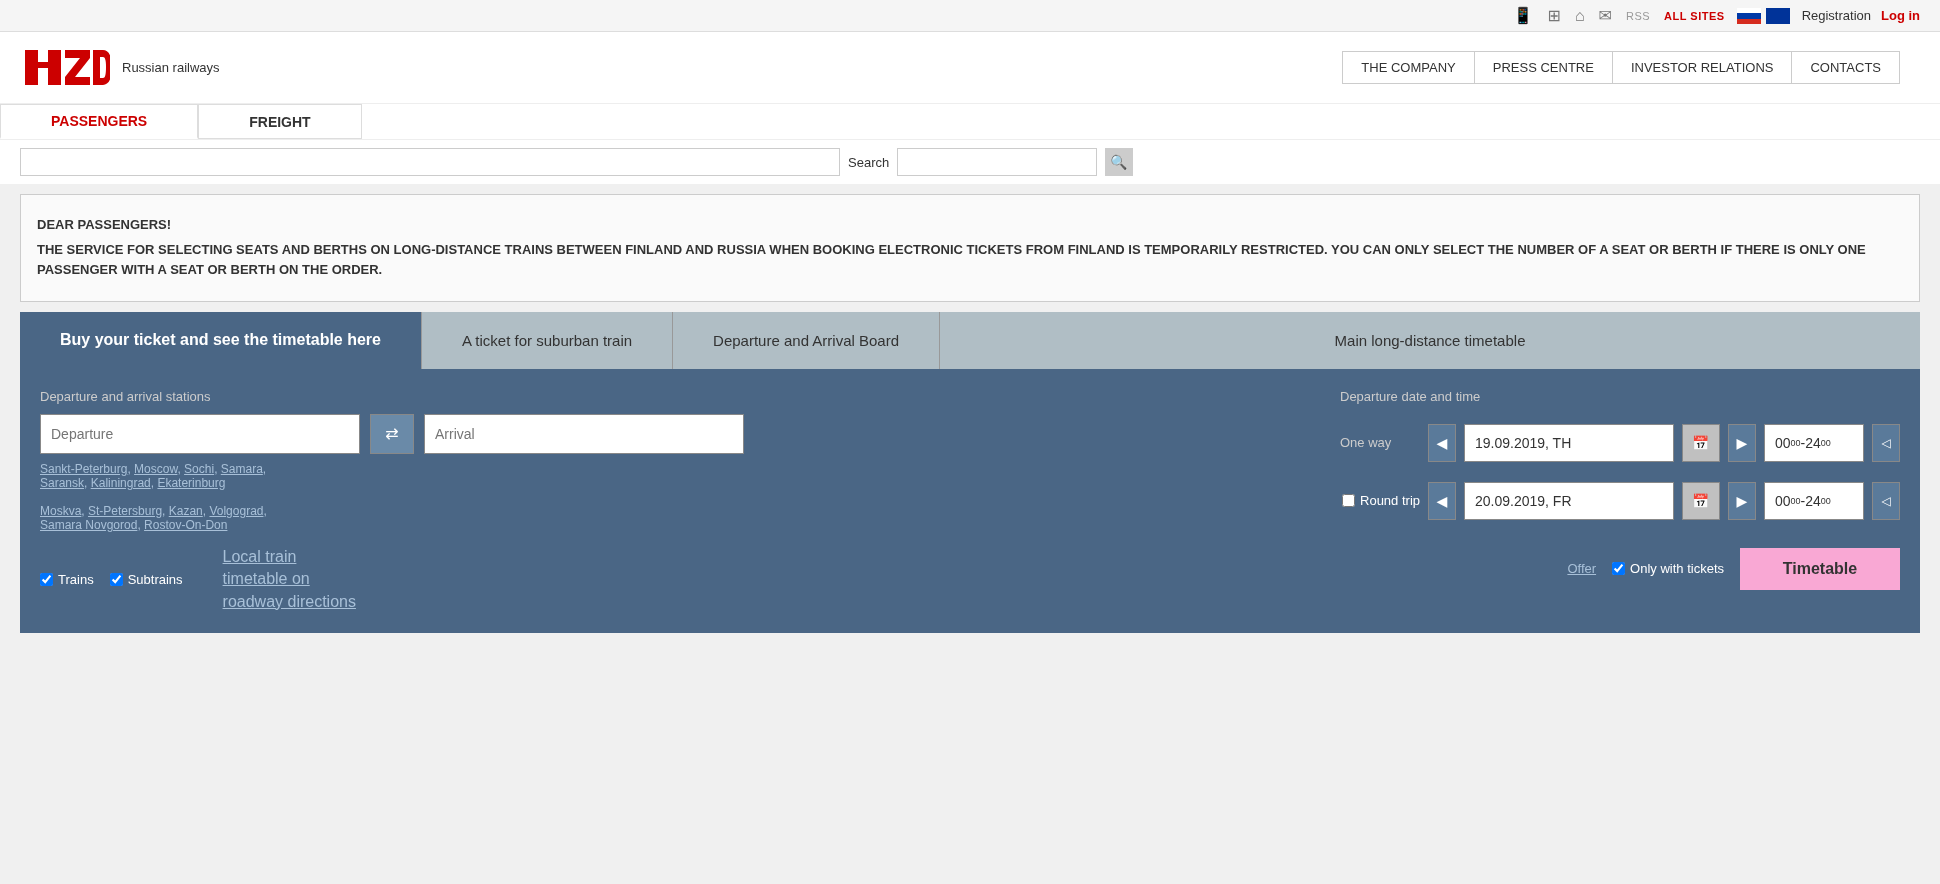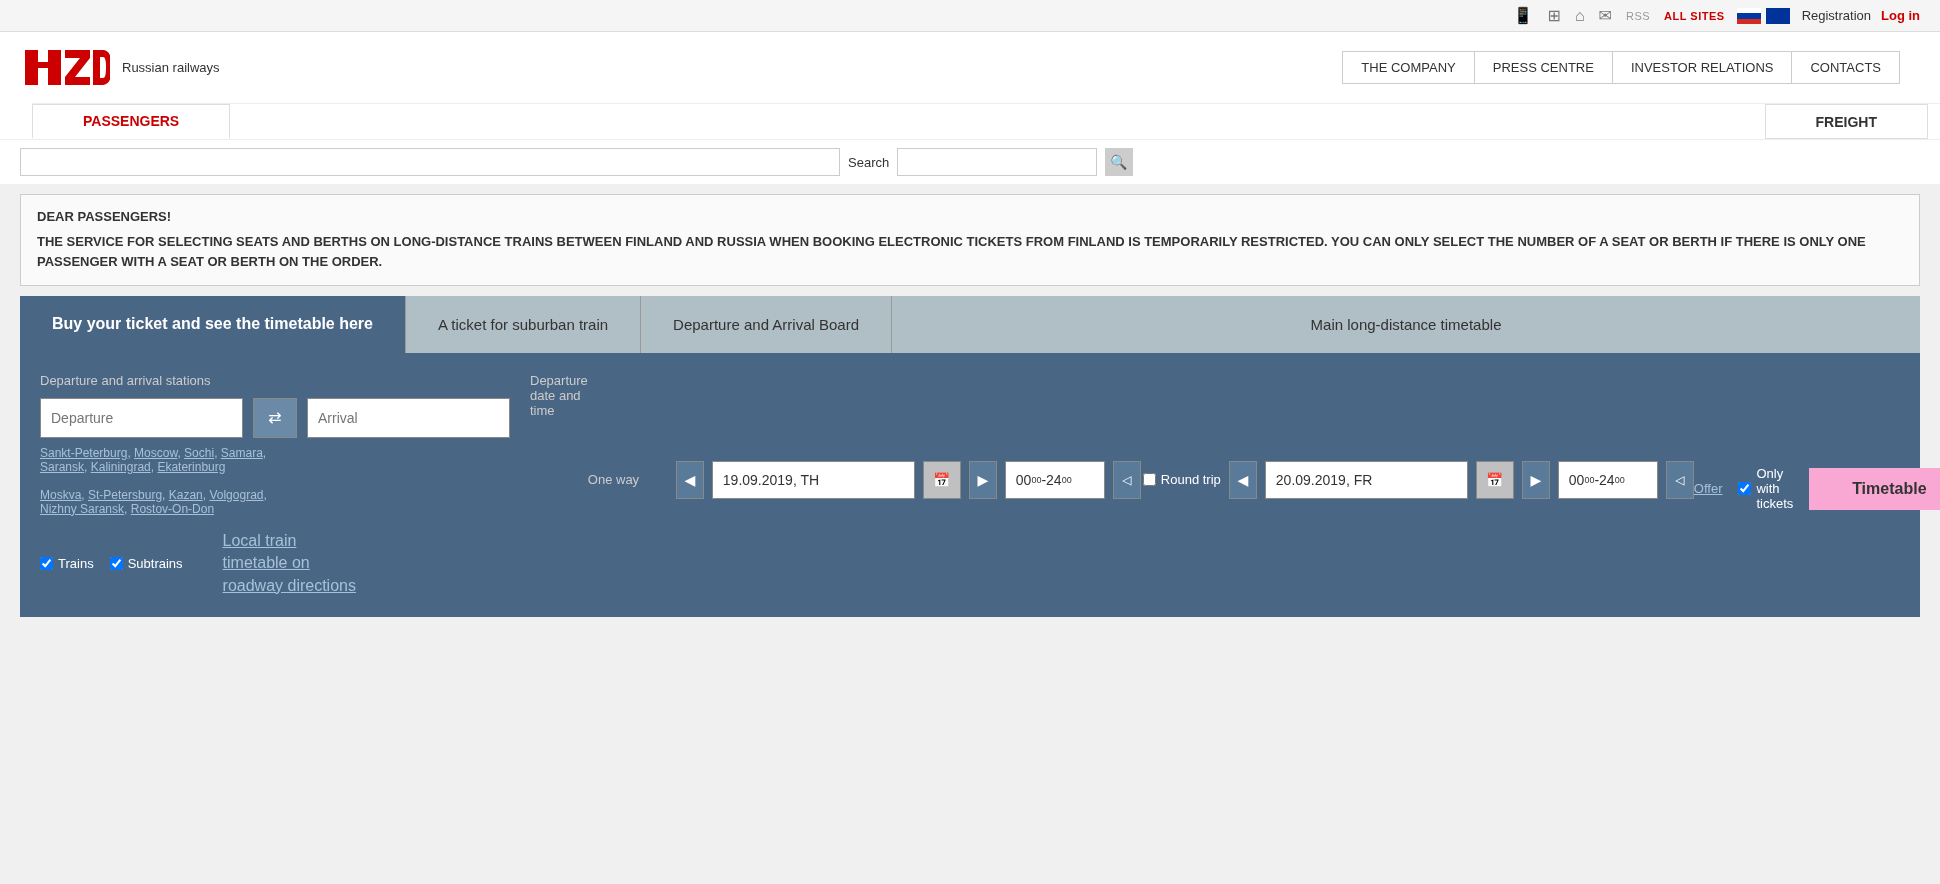--- a/index.html
+++ b/index.html
@@ -123,24 +123,23 @@
       padding: 8px 20px;
     }
     .header-nav-row {
       display: flex;
       justify-content: flex-end;
       padding: 0 20px 0 0;
       gap: 0;
     }
     .header-subnav-row {
       display: flex;
-      justify-content: space-between;
+      justify-content: flex-start;
       padding: 0 12px 0 0;
       border-top: 1px solid #eee;
-      margin-left: 32px;
     }
 
     
     .search-bar {
       display: flex;
       align-items: center;
       padding: 8px 20px;
       background: #fff;
       border-top: 1px solid #eee;
       gap: 8px;
@@ -173,21 +172,21 @@
       display: flex;
       align-items: center;
       justify-content: center;
       font-size: 14px;
     }
 
     
     .alert-banner {
       margin: 10px 20px;
       border: 1px solid #ccc;
-      padding: 14px 16px;
+      padding: 22px 16px;
       background: #fafafa;
     }
     .alert-title {
       font-size: 13px;
       font-weight: bold;
       margin-bottom: 8px;
     }
     .alert-body {
       font-size: 13px;
       font-weight: bold;
@@ -197,21 +196,21 @@
     
     .tabs-container {
       margin: 10px 20px 0 20px;
       background: #3d5a7a;
       border-radius: 0;
     }
     .tabs-header {
       display: flex;
     }
     .tab {
-      padding: 18px 32px;
+      padding: 18px 40px;
       cursor: pointer;
       font-size: 15px;
       color: #ccc;
       background: #b0bec5;
       border-right: 1px solid #999;
       display: flex;
       align-items: center;
       justify-content: center;
       text-align: center;
       line-height: 1.3;
@@ -414,21 +413,22 @@
 
     .main-content-row {
       display: flex;
       gap: 20px;
     }
     .left-panel {
       flex: 1;
     }
     .right-panel {
       display: flex;
-      flex-direction: row;
+      flex-direction: column;
+      gap: 10px;
     }
 
     .superscript {
       font-size: 9px;
       vertical-align: super;
     }
   </style>
 </head>
 <body>
 
@@ -524,21 +524,21 @@
           <a>Samara</a>,<br>
           <a>Saransk</a>,
           <a>Kaliningrad</a>,
           <a>Ekaterinburg</a>
         </div>
         <div class="station-hints" style="margin-bottom:14px;">
           <a>Moskva</a>,
           <a>St-Petersburg</a>,
           <a>Kazan</a>,
           <a>Volgograd</a>,<br>
-          <a>Nizhny Saransk</a>,
+          <a>Samara Novgorod</a>,
           <a>Rostov-On-Don</a>
         </div>
 
         <div class="checkboxes-row">
           <label class="checkbox-label">
             <input type="checkbox" checked="" style="">
             <span>Trains</span>
           </label>
           <label class="checkbox-label">
             <input type="checkbox" checked="" style="">

